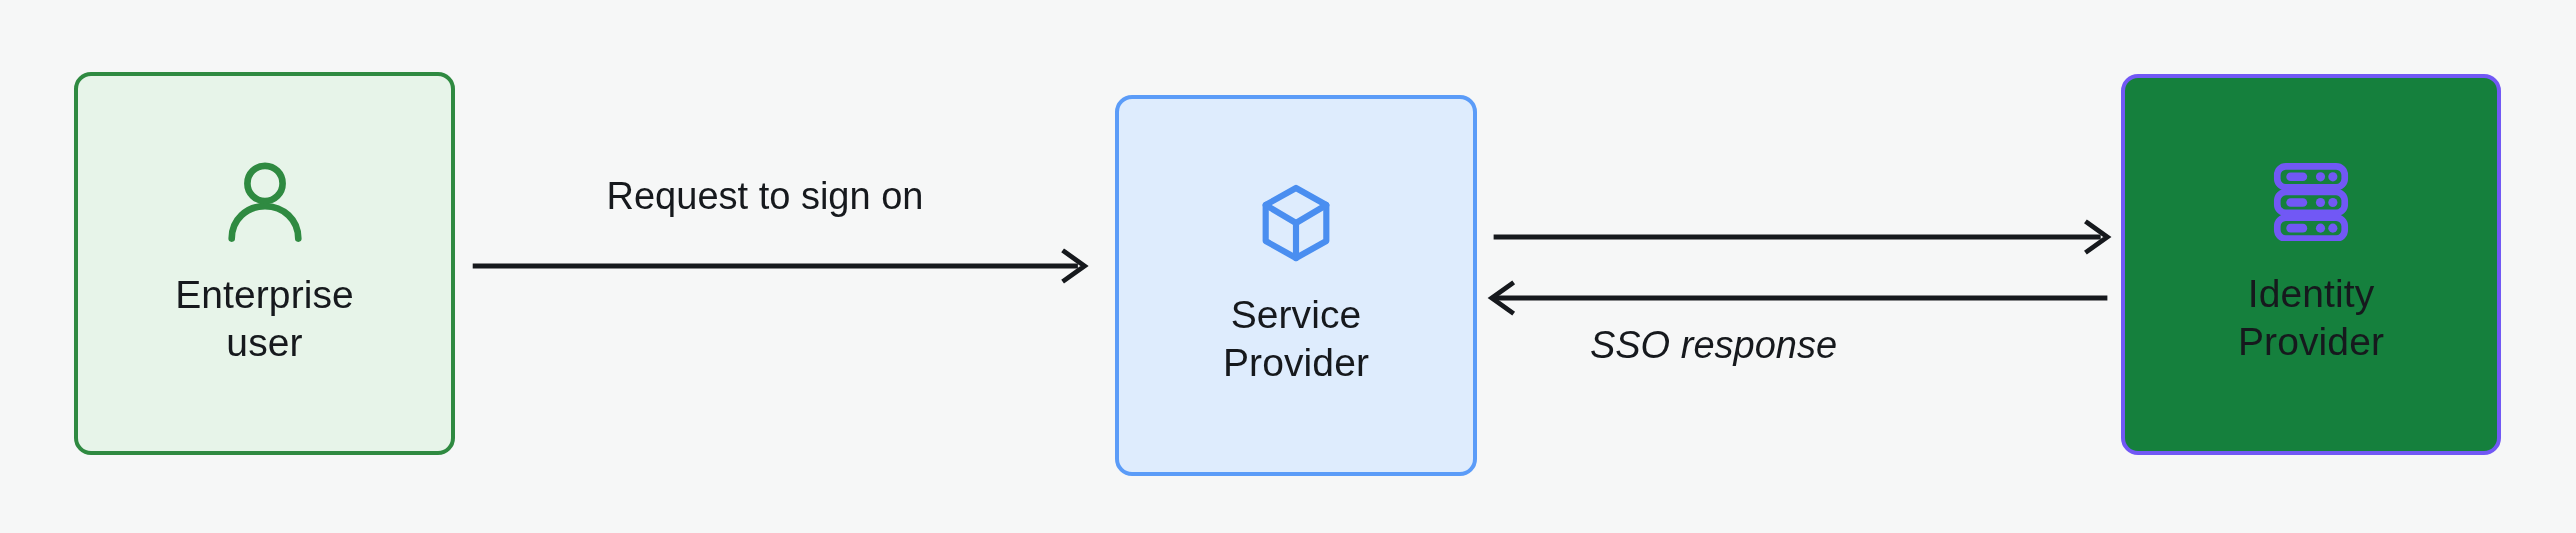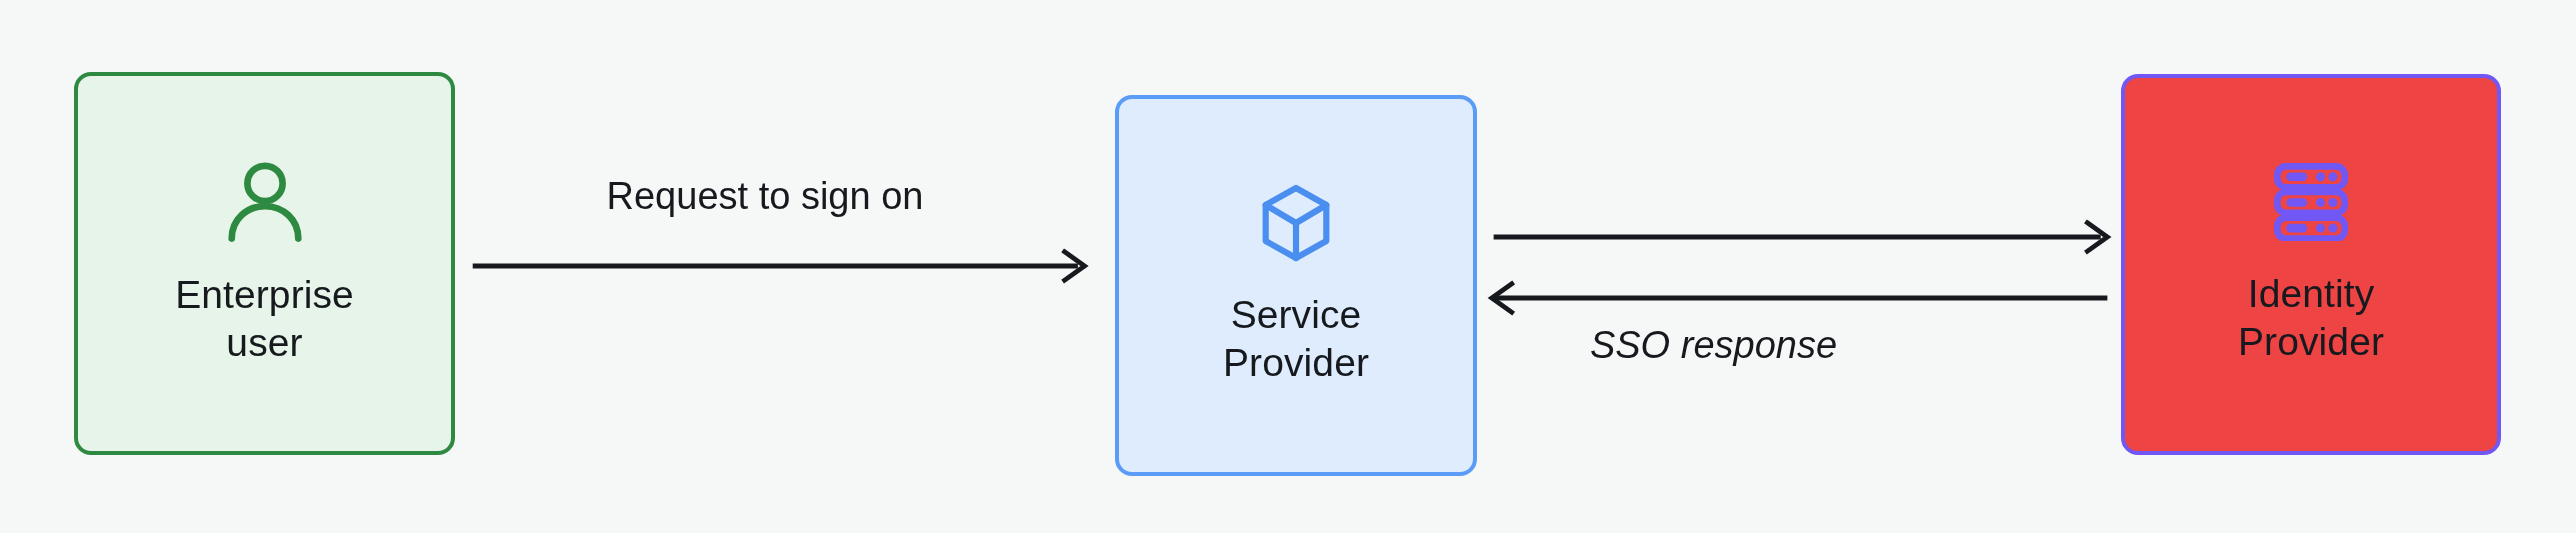--- a/index.html
+++ b/index.html
@@ -61,21 +61,21 @@
     border-color: #5b9cf8;
     background: #deecfd;
     margin-top: 21px;
   }
   #node-identity-provider {
     left: 2121px;
     top: 74px;
     width: 380px;
     height: 381px;
     border-color: #7158f5;
-    background: #ef4444;
+    background: #15803d;
   }
 
   
   .connector {
     position: absolute;
   }
   .edge-label {
     position: absolute;
     font-size: 38px;
     line-height: 46px;

